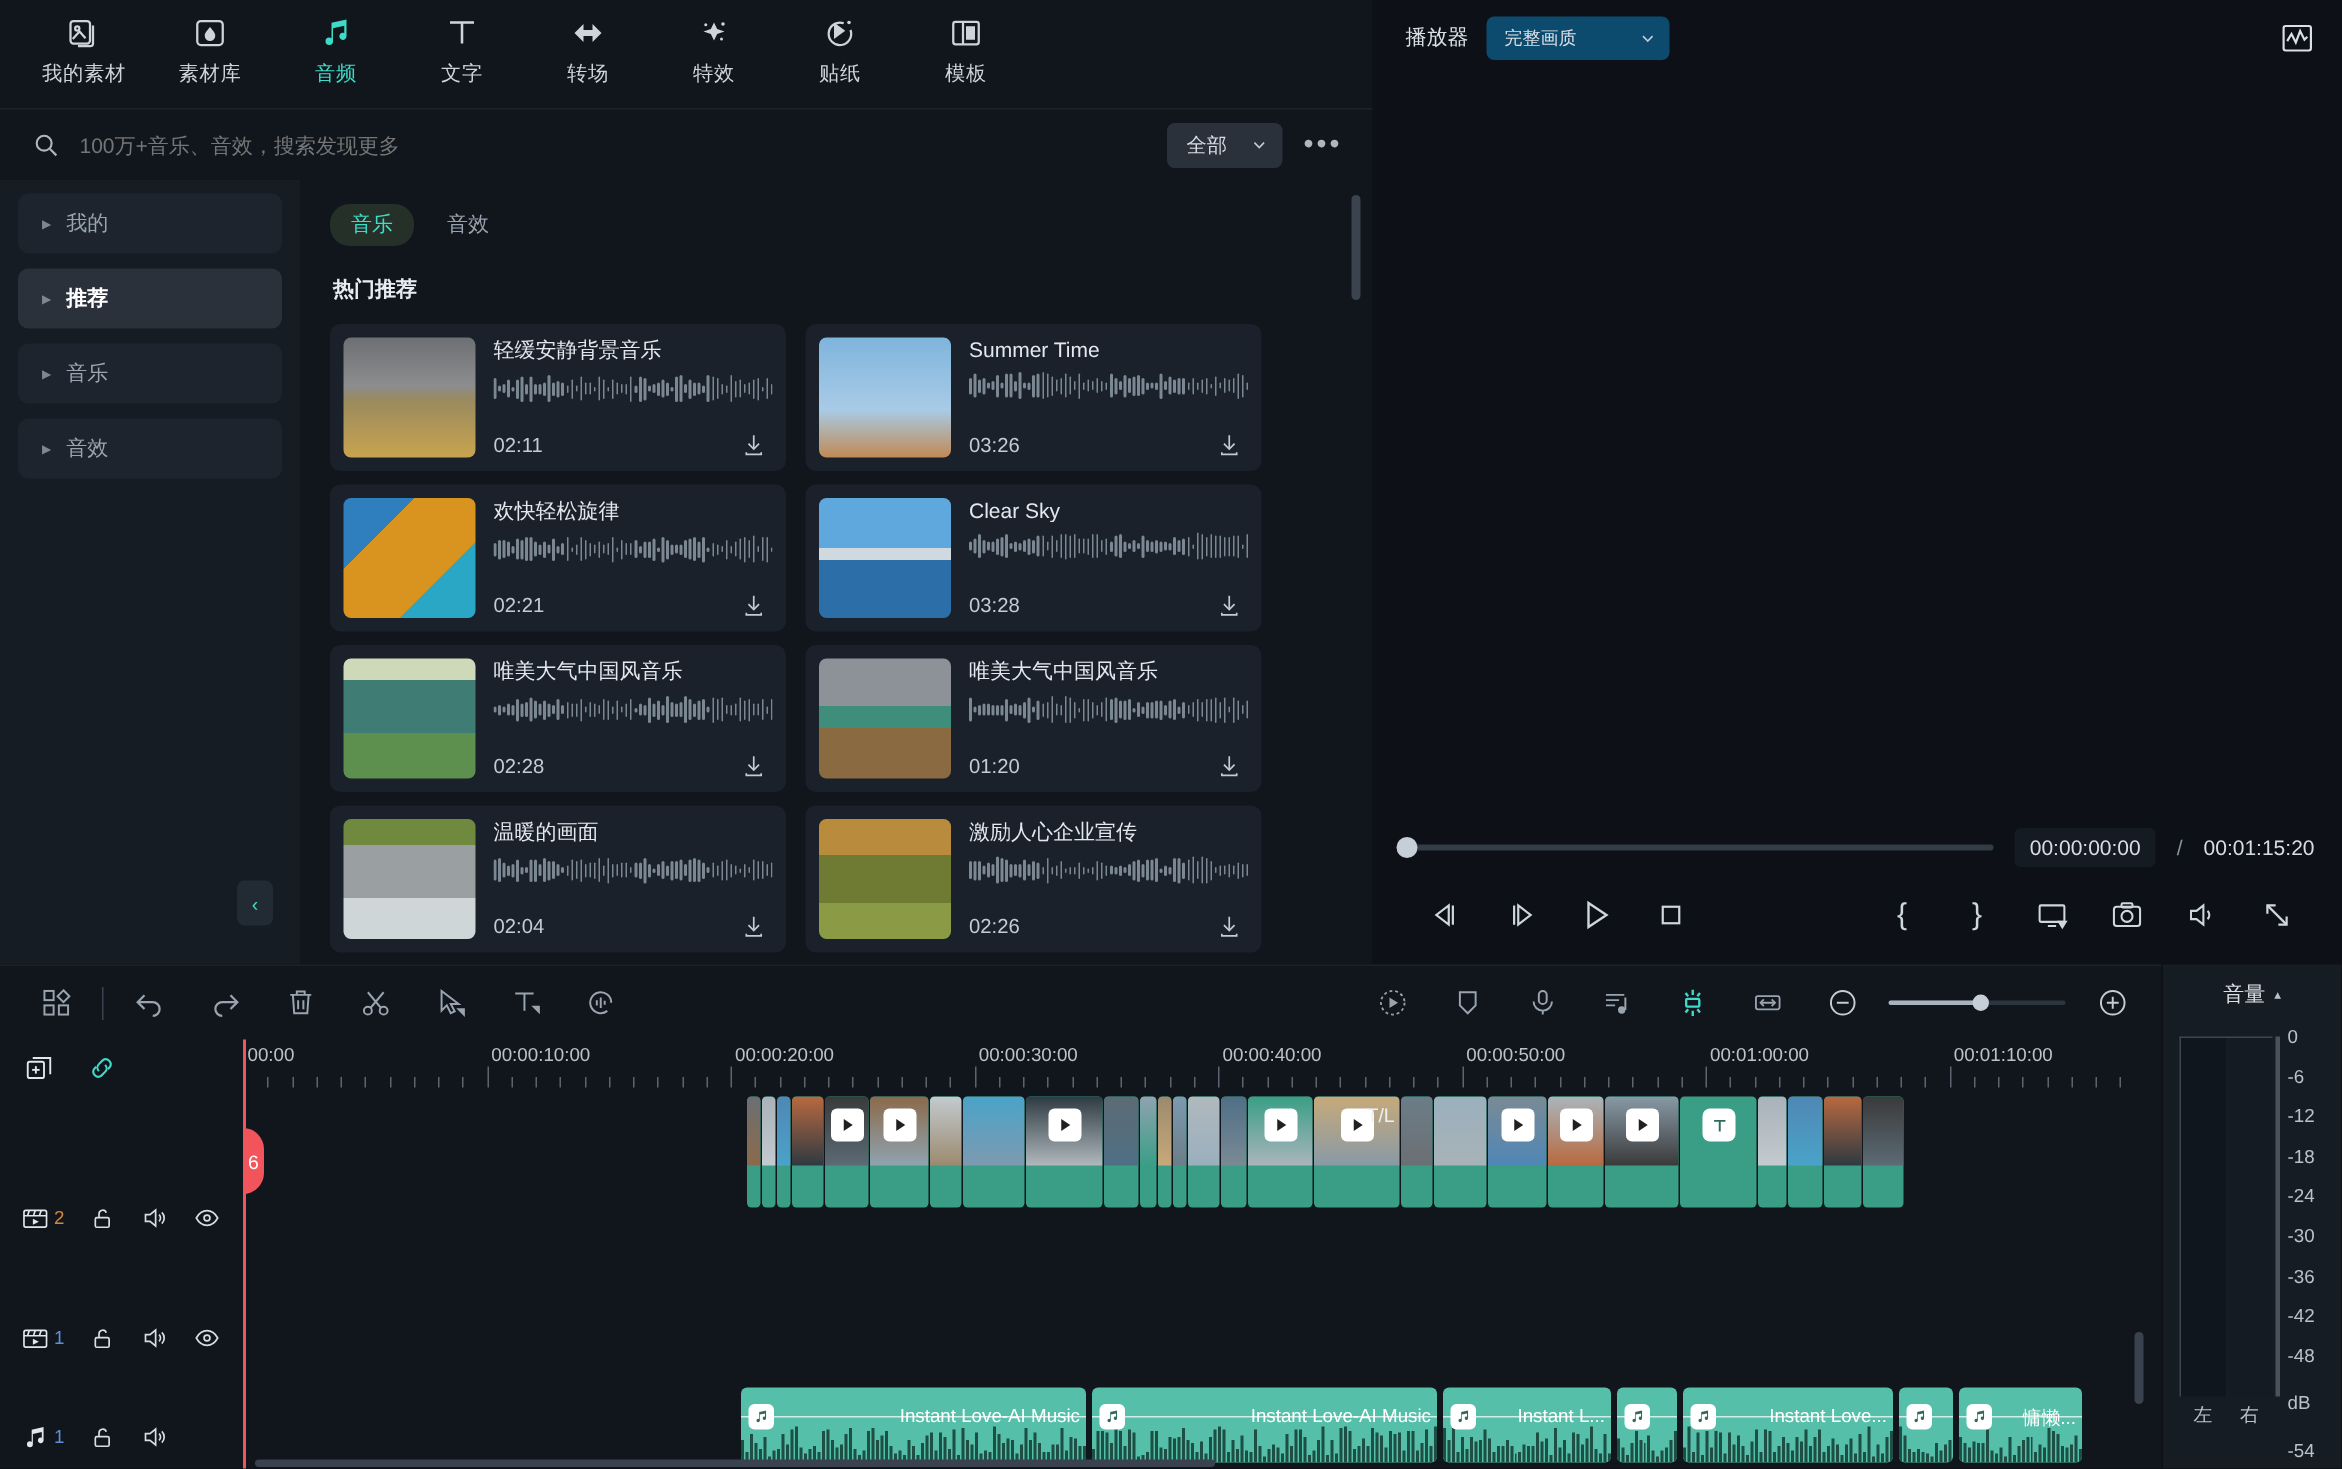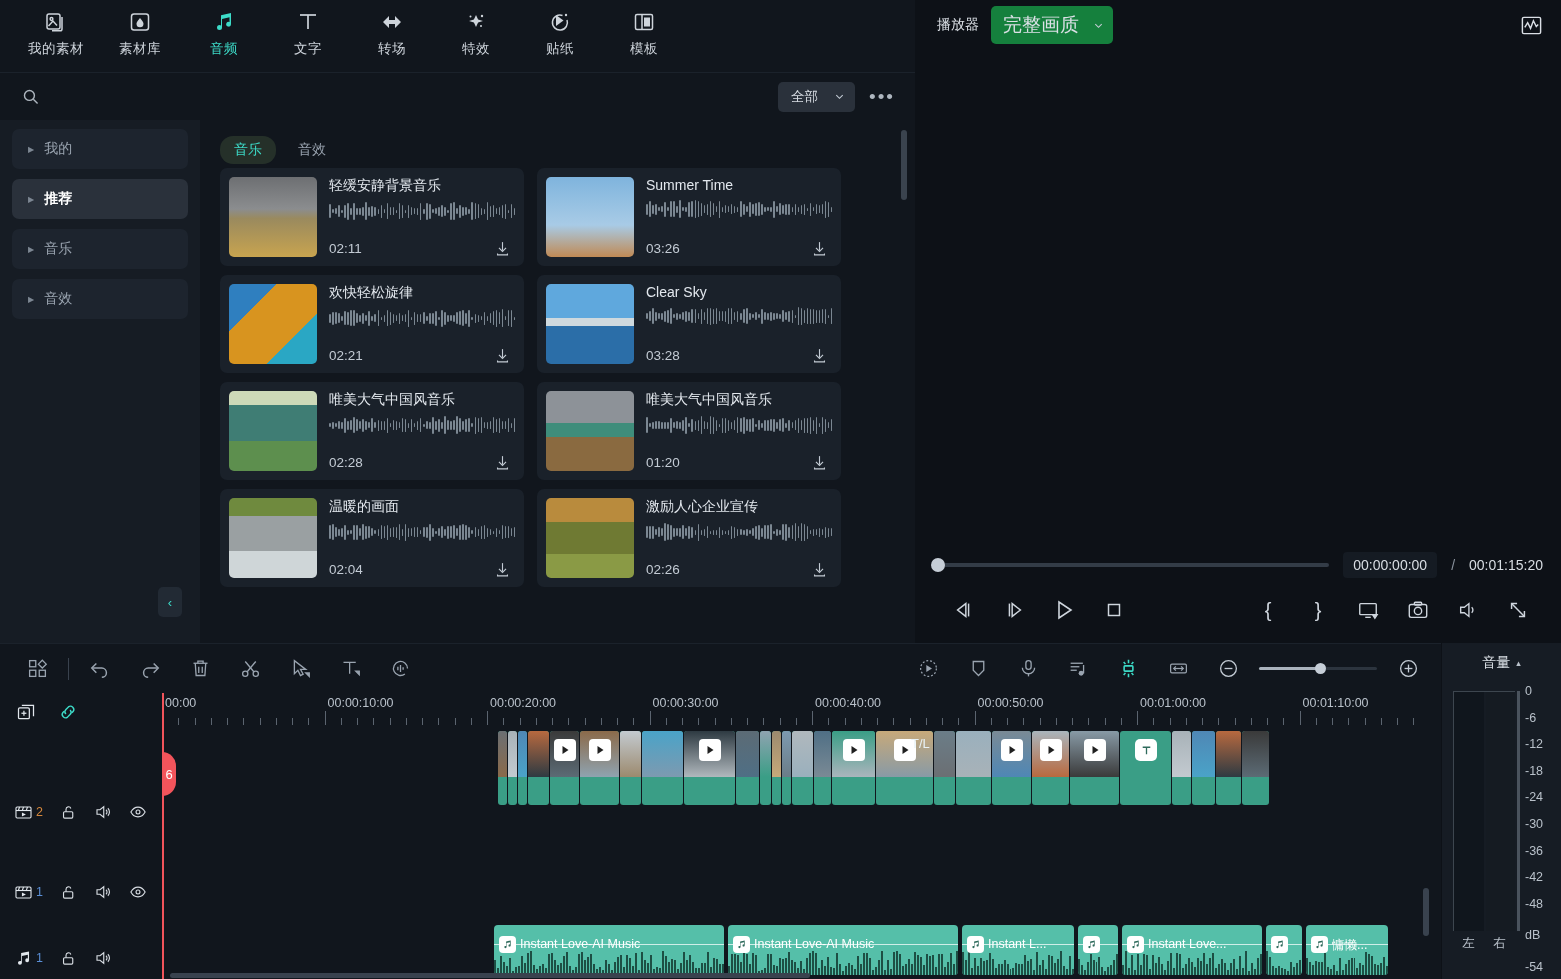--- a/index.html
+++ b/index.html
@@ -53,37 +53,37 @@
   .wave i { display: block; width: 1.6px; background: #7b8792; border-radius: 1px; }
   .card-bottom { display: flex; align-items: center; justify-content: space-between; margin-top: auto; padding-right: 4px; }
   .dur { font-size: 13.5px; color: #c3cbd4; }
   .dl { color: #c3cbd4; cursor: pointer; }
   .vscroll { position: absolute; right: 8px; top: 10px; width: 6px; height: 70px; border-radius: 3px; background: #3a434e; cursor: pointer; }
 
   
   .player { position: absolute; left: 915px; top: 0; width: 646px; height: 643px; background: #0d1117; }
   .player-head { display: flex; align-items: center; height: 50px; padding: 0 18px 0 22px; }
   .player-head .plabel { font-size: 14px; color: #dbe0e6; margin-right: 12px; }
-  .quality { display: flex; align-items: center; justify-content: space-between; width: 122px; background: #15803d; border-radius: 5px; padding: 6px 9px 6px 12px; font-size: 19px; color: #dbe0e6; cursor: pointer; }
+  .quality { display: flex; align-items: center; justify-content: space-between; width: 122px; background: #0c4a6e; border-radius: 5px; padding: 6px 9px 6px 12px; font-size: 12px; color: #dbe0e6; cursor: pointer; }
   .stage { position: absolute; left: 0; top: 50px; width: 646px; height: 430px; display: flex; align-items: center; justify-content: center; }
   .video-frame { width: 646px; height: 360px; background: #000; display: flex; align-items: center; justify-content: center; }
   .wm { font-size: 29px; color: #2c2c2c; letter-spacing: 4px; font-weight: bold; }
   .seek-row { position: absolute; left: 0; top: 552px; width: 646px; display: flex; align-items: center; padding: 0 14px 0 20px; gap: 14px; }
   .seek-track { flex: 1; height: 4px; background: #333c47; border-radius: 2px; position: relative; cursor: pointer; }
   .seek-knob { position: absolute; left: -4px; top: -5px; width: 14px; height: 14px; border-radius: 50%; background: #c6ced7; }
   .tc-cur { background: #151b23; border-radius: 4px; padding: 5px 10px; font-size: 14px; color: #d8dde3; }
   .tc-sep { font-size: 14px; color: #8a939e; }
   .tc-tot { font-size: 14px; color: #d8dde3; padding-right: 4px; }
   .ctrl-row { position: absolute; left: 0; top: 598px; width: 646px; display: flex; align-items: center; padding: 0 18px 0 24px; }
   .ctrl { width: 50px; display: flex; align-items: center; justify-content: center; color: #cfd6de; cursor: pointer; }
   .ctrl-right { margin-left: auto; display: flex; }
   .brace { font-size: 20px; color: #cfd6de; }
 
   
-  .tl { position: absolute; left: 0; top: 643px; width: 1441px; height: 336px; background: #11161d; border-top: 1px solid #1b222b; }
+  .tl { position: absolute; left: 0; top: 643px; width: 1441px; height: 336px; background: #11161d; border-top: 1px solid #1b222b; text-align: right; }
   .tl-toolbar { display: flex; align-items: center; height: 49px; padding: 0 8px 0 12px; }
   .tb { width: 50px; display: flex; align-items: center; justify-content: center; color: #9aa4b0; cursor: pointer; }
   .tb.on { color: #3ddbc8; }
   .tb-div { width: 1px; height: 22px; background: #39424e; margin: 0 6px; }
   .tb-right { margin-left: auto; display: flex; align-items: center; }
   .zoom-slider { width: 118px; height: 3px; background: #2c343e; border-radius: 2px; position: relative; margin: 0 6px; cursor: pointer; }
   .zoom-fill { position: absolute; left: 0; top: 0; height: 3px; width: 62px; background: #aab3bd; border-radius: 2px; }
   .zoom-knob { position: absolute; left: 56px; top: -4px; width: 11px; height: 11px; border-radius: 50%; background: #c6ced7; }
 
   .tl-grid { position: absolute; left: 0; top: 49px; width: 1441px; height: 287px; }
@@ -211,20 +211,21 @@
       </div>
 
     <div class="search-row">
       <div class="search-left">
         <span>
           <svg width="17" height="17" viewBox="0 0 24 24" fill="none" stroke="#aeb6bf" stroke-width="2">
               <circle cx="10.5" cy="10.5" r="7"></circle>
               <line x1="16" y1="16" x2="22" y2="22"></line>
             </svg>
         </span>
+        <input class="search-input" value="" placeholder="100万+音乐、音效，搜索发现更多" style="">
       </div>
       <div class="filter-btn">
         <span>全部</span>
         <span>
           <svg width="11" height="11" viewBox="0 0 24 24" fill="none" stroke="#c3cbd4" stroke-width="2.4">
               <polyline points="5,9 12,16 19,9"></polyline>
             </svg>
         </span>
       </div>
       <div class="dots">•••</div>
@@ -249,20 +250,21 @@
             <span>音效</span>
           </div>
           <div class="collapse-btn">‹</div>
         </div>
 
       <div class="content">
         <div class="subtabs" id="subtabs">
             <div class="subtab active">音乐</div>
             <div class="subtab">音效</div>
           </div>
+        <div class="section-title">热门推荐</div>
         <div class="cards" id="cards">
             <div class="card">
               <div class="thumb" style="background-image:linear-gradient(#6d6f72,#8b8d8f 40%,#9a8a5e 52%,#c8a44f 100%)"></div>
               <div class="card-main">
                 <div class="card-title">轻缓安静背景音乐</div>
                 <div class="wave">
                   <i style="height:14px"></i>
                   <i style="height:4px"></i>
                   <i style="height:6px"></i>
                   <i style="height:12px"></i>

